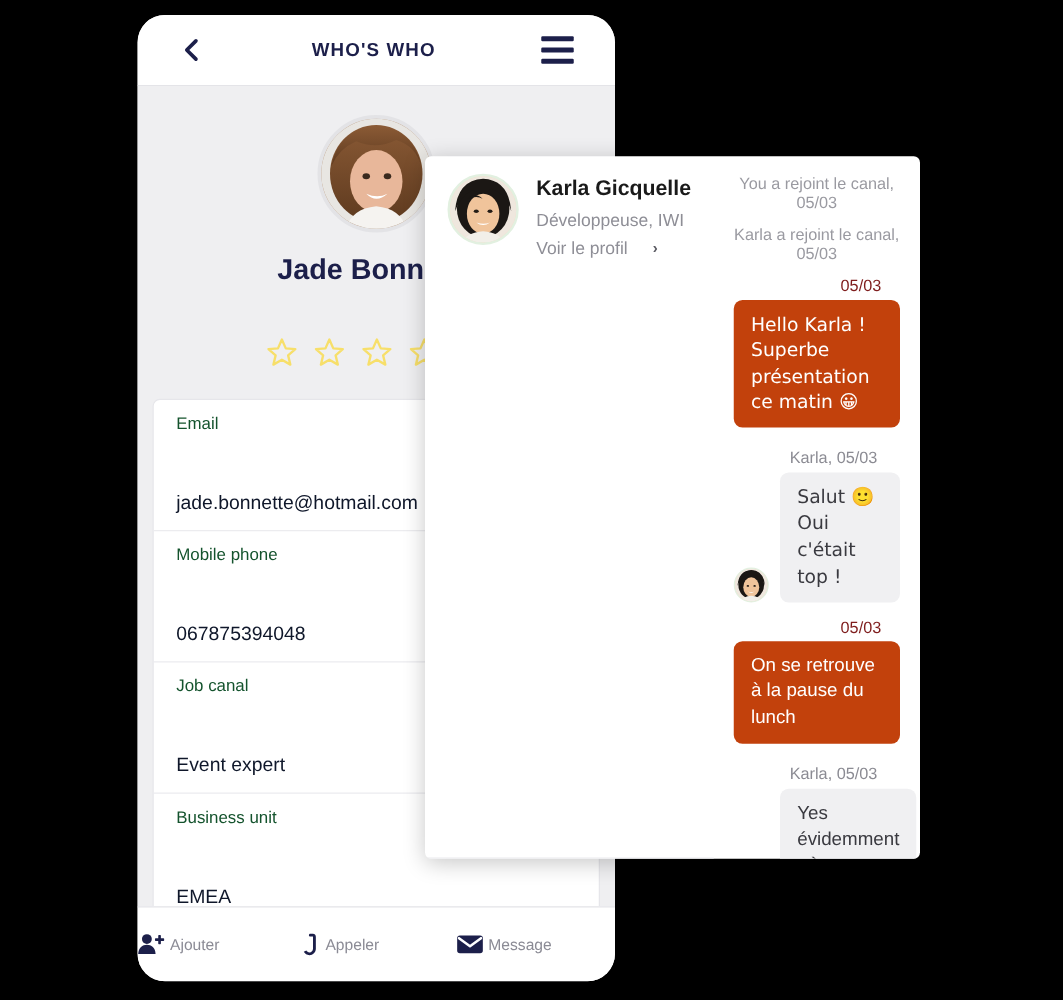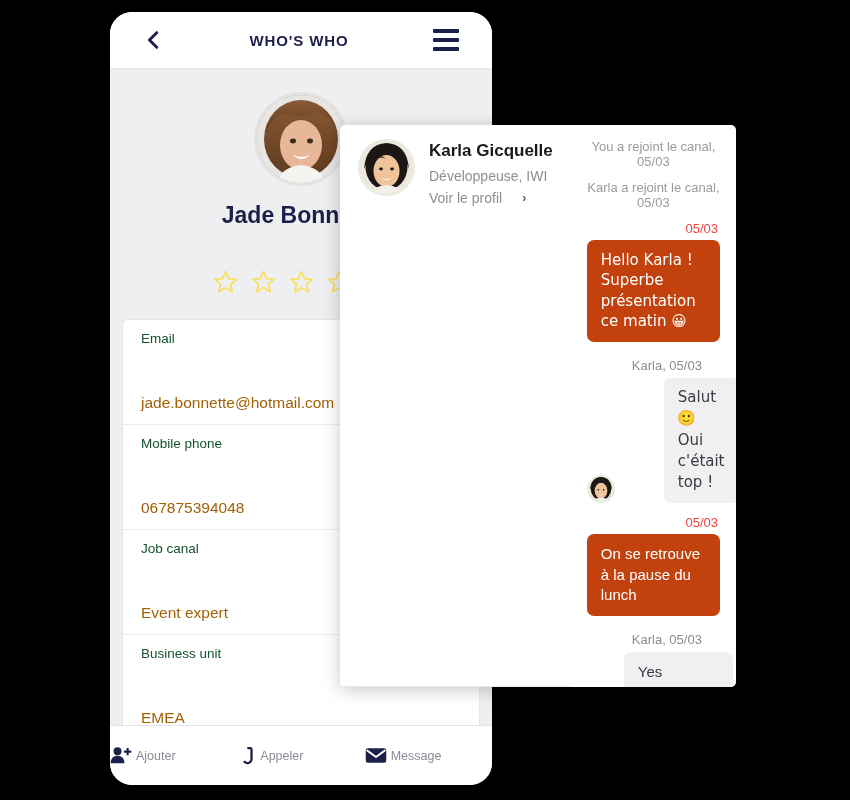--- a/index.html
+++ b/index.html
@@ -125,21 +125,21 @@
     border-bottom: 1px solid #ececef;
   }
   .info-row:last-child { border-bottom: none; }
   .info-label {
     font-size: 13.5px;
     color: #14532d;
     margin-bottom: 3px;
   }
   .info-value {
     font-size: 15.5px;
-    color: #a16207;
+    color: #0f172a;
     margin-top: 48px;
   }
 
   .phone-footer {
     position: relative;
     height: 59px;
     background: #ffffff;
     border-top: 1px solid #e4e4e8;
     display: flex;
   }
@@ -224,22 +224,22 @@
   }
   .sys-msg {
     text-align: center;
     font-size: 13px;
     color: #9a9aa1;
     margin-bottom: 11px;
   }
   .msg-date-right {
     text-align: right;
     font-size: 13px;
-    color: #ef4444;
-    margin: 2px 2px 4px 0;
+    color: #7f1d1d;
+    margin: 2px 15px 4px 0;
   }
   .msg-name-left {
     font-size: 13px;
     color: #8b8b93;
     margin: 0 0 5px 45px;
   }
   .row-right {
     display: flex;
     justify-content: flex-end;
     margin-bottom: 16px;
@@ -450,21 +450,21 @@
             <ellipse cx="26.5" cy="26" rx="21" ry="23" fill="#1b1714"></ellipse>
             <ellipse cx="26.5" cy="30" rx="13" ry="16" fill="#f0c49b"></ellipse>
             <path d="M4 28 Q6 3 26.5 2 Q47 3 49 28 Q45 14 33 10 Q26 16 18 11 Q8 16 4 28 Z" fill="#1b1714"></path>
             <ellipse cx="21" cy="28" rx="2" ry="1.4" fill="#241c16"></ellipse>
             <ellipse cx="32" cy="28" rx="2" ry="1.4" fill="#241c16"></ellipse>
             <path d="M21 37 Q26.5 41 32 37 Q27 39 21 37 Z" fill="#ffffff"></path>
             <path d="M10 53 Q13 45 26.5 44 Q40 45 43 53 Z" fill="#f2efe9"></path>
           </g>
         </svg>
       </div>
-      <div class="bubble-gray emoji" style="white-space: pre-line; margin-left: 40px;">Salut 🙂
+      <div class="bubble-gray emoji" style="white-space: pre-line;">Salut 🙂
 Oui c'était top !</div>
     </div>
 
     <div class="msg-date-right">05/03</div>
     <div class="row-right">
       <div class="bubble-blue" style="white-space: pre-line;">On se retrouve à la pause du lunch</div>
     </div>
 
     <div class="msg-name-left">Karla, 05/03</div>
     <div class="row-left" style="margin-bottom:6px;">

